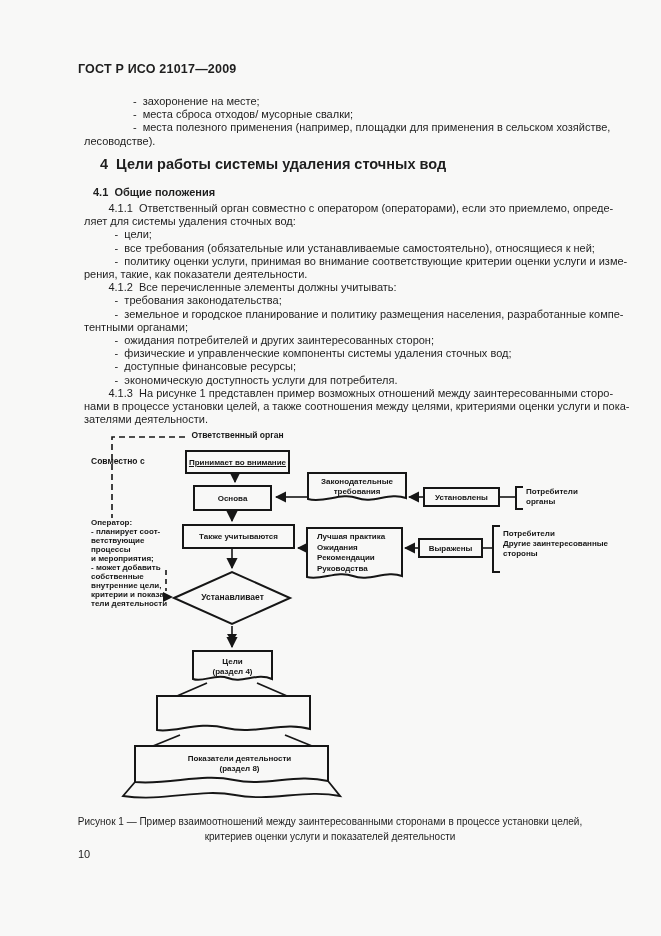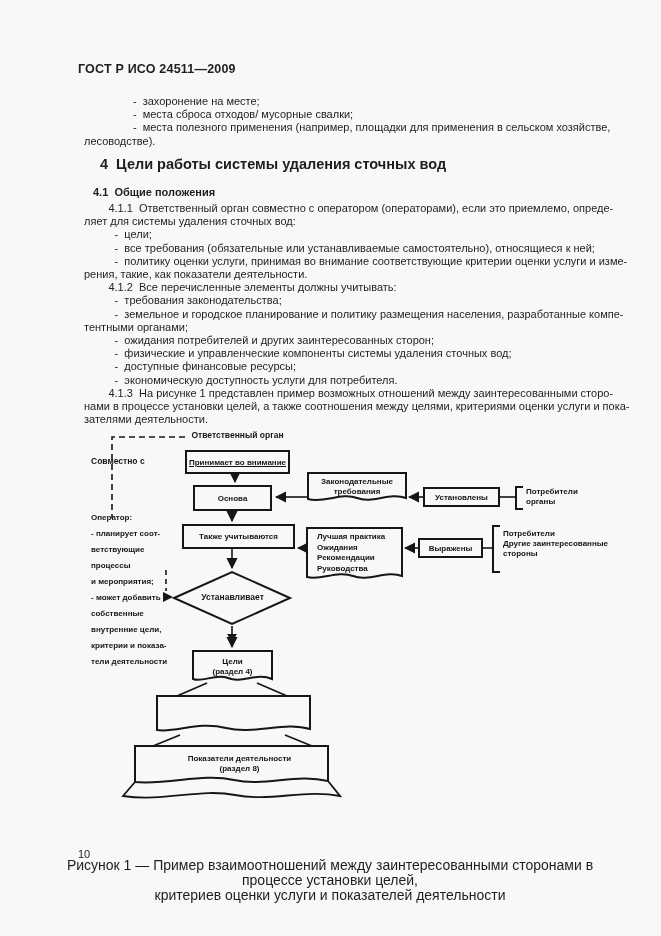--- a/index.html
+++ b/index.html
@@ -43,32 +43,32 @@
   }
   .fbox{
     position:absolute;border:2px solid #161616;background:#f8f8f7;
     display:flex;align-items:center;justify-content:center;text-align:center;
     font-size:8px;font-weight:bold;line-height:9px;color:#161616;
     box-sizing:border-box;white-space:pre-line;
   }
   .tc{text-align:center;}
   .caption{
     position:absolute;left:50px;top:814px;width:560px;
-    font-size:14px;line-height:15px;text-align:center;white-space:pre-line;margin-top:44px;
+    font-size:10px;line-height:15px;text-align:center;white-space:pre-line;
   }
   .page-number{
     position:absolute;left:78px;top:848px;font-size:11px;
   }
 </style>
 </head>
 <body>
 
 <div class="page">
 
-  <div class="doc-header">ГОСТ Р ИСО 24511—2009</div>
+  <div class="doc-header">ГОСТ Р ИСО 21017—2009</div>
 
   <div class="body-block intro">                -  захоронение на месте;
                 -  места сброса отходов/ мусорные свалки;
                 -  места полезного применения (например, площадки для применения в сельском хозяйстве,
 лесоводстве).</div>
 
   <div class="sec-heading">4  Цели работы системы удаления сточных вод</div>
 
   <div class="sub-heading">4.1  Общие положения</div>
 
@@ -129,21 +129,21 @@
 
         <path d="M122,253 L92,266" stroke-width="1.8"></path>
         <path d="M172,253 L202,266" stroke-width="1.8"></path>
         <path d="M95,305 L68,316" stroke-width="1.8"></path>
         <path d="M200,305 L227,316" stroke-width="1.8"></path>
       </g>
     </svg>
 
     <div class="fnode tc" style="left:95px;top:0;width:115px;font-size:8.5px;">Ответственный орган</div>
     <div class="fnode" style="left:6px;top:26px;width:85px;font-size:8.5px;">Совместно с</div>
-    <div class="fnode" style="left:6px;top:80px;width:95px;line-height:16px;">Оператор:
+    <div class="fnode" style="left:6px;top:88px;width:95px;line-height:9px;">Оператор:
 - планирует соот-
 ветствующие
 процессы
 и мероприятия;
 - может добавить
 собственные
 внутренние цели,
 критерии и показа-
 тели деятельности</div>
 

